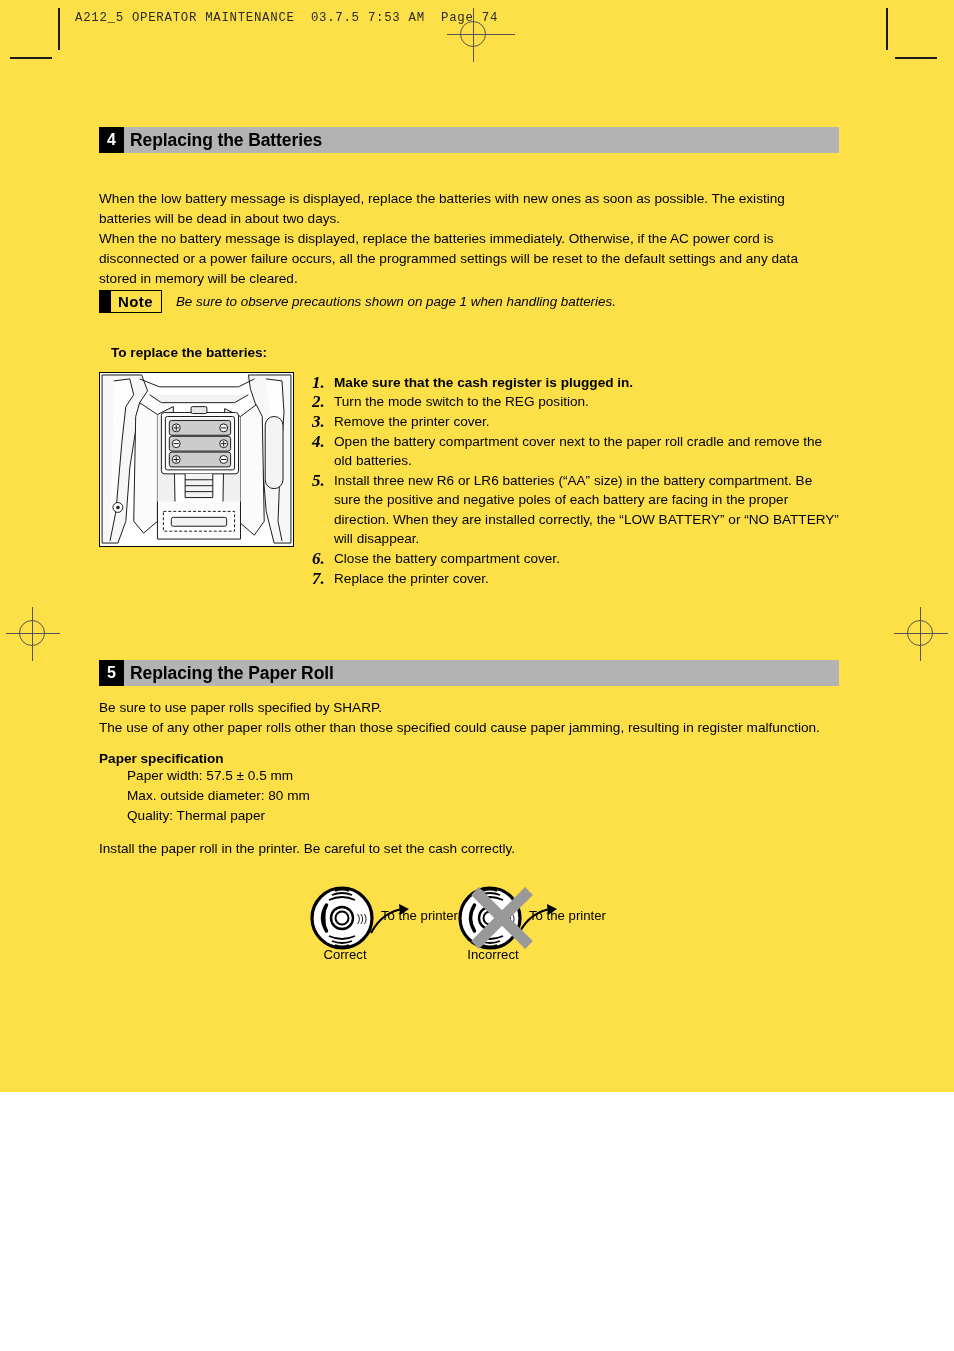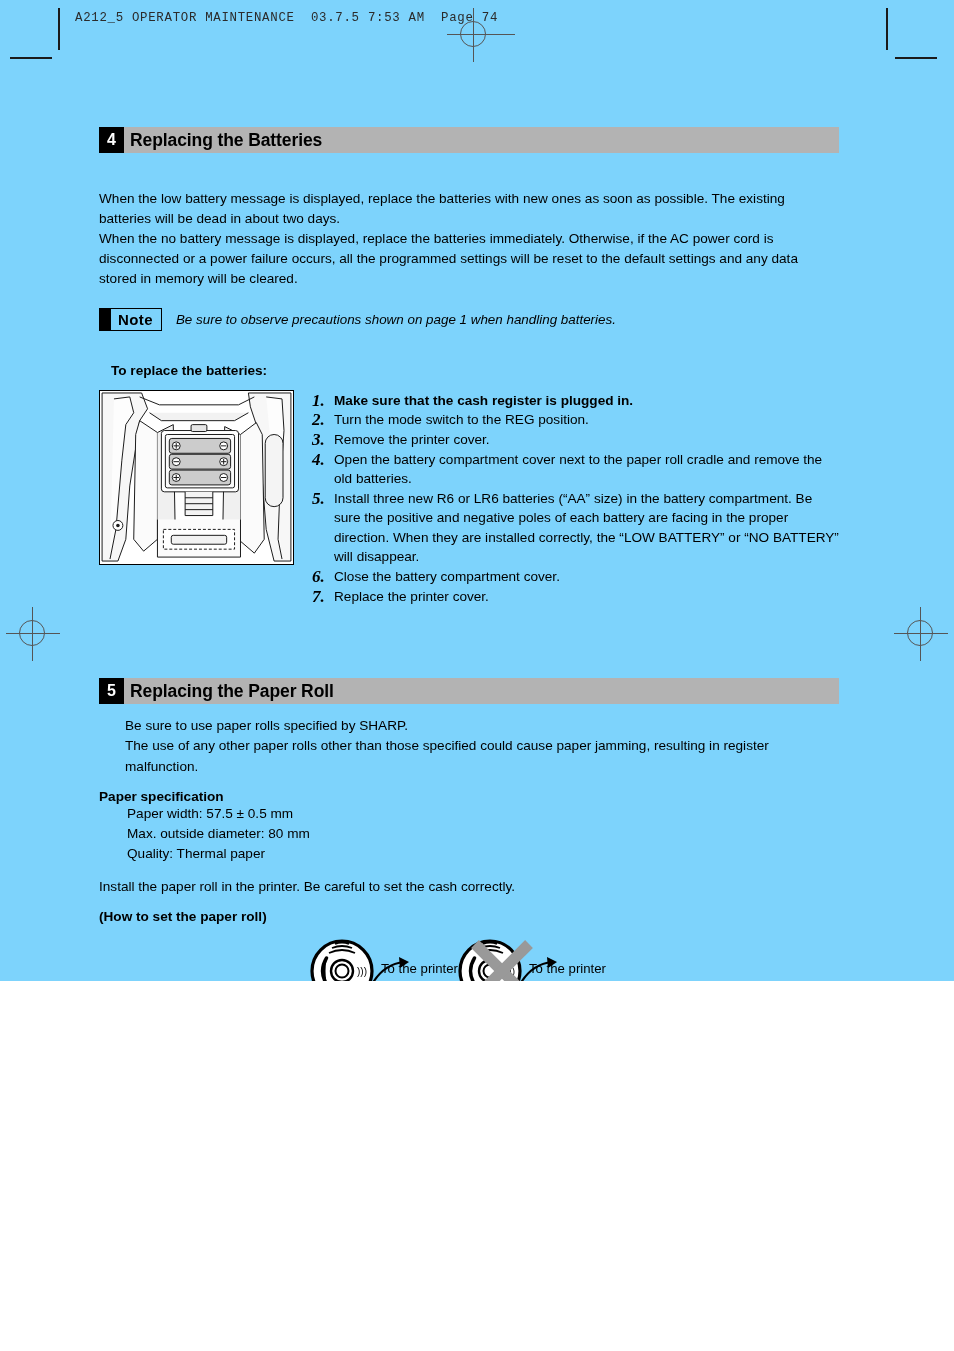--- a/index.html
+++ b/index.html
@@ -7,22 +7,22 @@
     padding: 0;
     background: #ffffff;
   }
   body {
     font-family: "Liberation Sans", sans-serif;
     color: #000000;
   }
   #page {
     position: relative;
     width: 954px;
-    height: 981px;
-    background: #7dd3fc;
+    height: 1092px;
+    background: #fde047;
     overflow: hidden;
   }
 
   
   .mark-line {
     position: absolute;
     background: #1a1a1a;
   }
   .reg-target {
     position: absolute;
@@ -114,21 +114,21 @@
     color: #000;
   }
   .gap-12 { height: 12px; }
   .gap-16 { height: 16px; }
   .gap-20 { height: 20px; }
 
   
   .note-row {
     display: flex;
     align-items: flex-start;
-    margin-top: 18px;
+    margin-top: 0;
   }
   .note-badge {
     display: flex;
     align-items: stretch;
     border: 1.5px solid #000;
     height: 23px;
     box-sizing: border-box;
     flex: 0 0 auto;
   }
   .note-badge .bar {
@@ -417,35 +417,34 @@
     </div>
 
     <div style="height:72px;"></div>
 
     <div class="section-banner">
       <div class="section-num">5</div>
       <div class="section-title">Replacing the Paper Roll</div>
     </div>
 
     <div class="gap-12"></div>
-    <p class="body" style="white-space:pre-line;margin-left:26px;">Be sure to use paper rolls specified by SHARP.
+    <p class="body" style="white-space:pre-line;">Be sure to use paper rolls specified by SHARP.
 The use of any other paper rolls other than those specified could cause paper jamming, resulting in register malfunction.</p>
 
     <div class="gap-12"></div>
     <p class="spec-head">Paper specification</p>
     <div class="spec-item">Paper width: 57.5 ± 0.5 mm</div>
     <div class="spec-item">Max. outside diameter: 80 mm</div>
     <div class="spec-item">Quality: Thermal paper</div>
 
 
     <div class="gap-12"></div>
     <p class="body">Install the paper roll in the printer.  Be careful to set the cash correctly.</p>
 
     <div class="gap-12"></div>
-    <p class="spec-head">(How to set the paper roll)</p>
 
     <div class="rolls">
 
       <div class="roll-unit" style="left:0px;">
         <svg viewBox="0 0 150 66" width="150" height="66" style="position:absolute;left:0;top:0;">
 
           <circle cx="33" cy="33" r="30" fill="#ffffff" stroke="#000" stroke-width="3.2"></circle>
 
           <circle cx="33" cy="33" r="11" fill="#ffffff" stroke="#000" stroke-width="2.4"></circle>
           <circle cx="33" cy="33" r="6.5" fill="#ffffff" stroke="#000" stroke-width="2"></circle>

